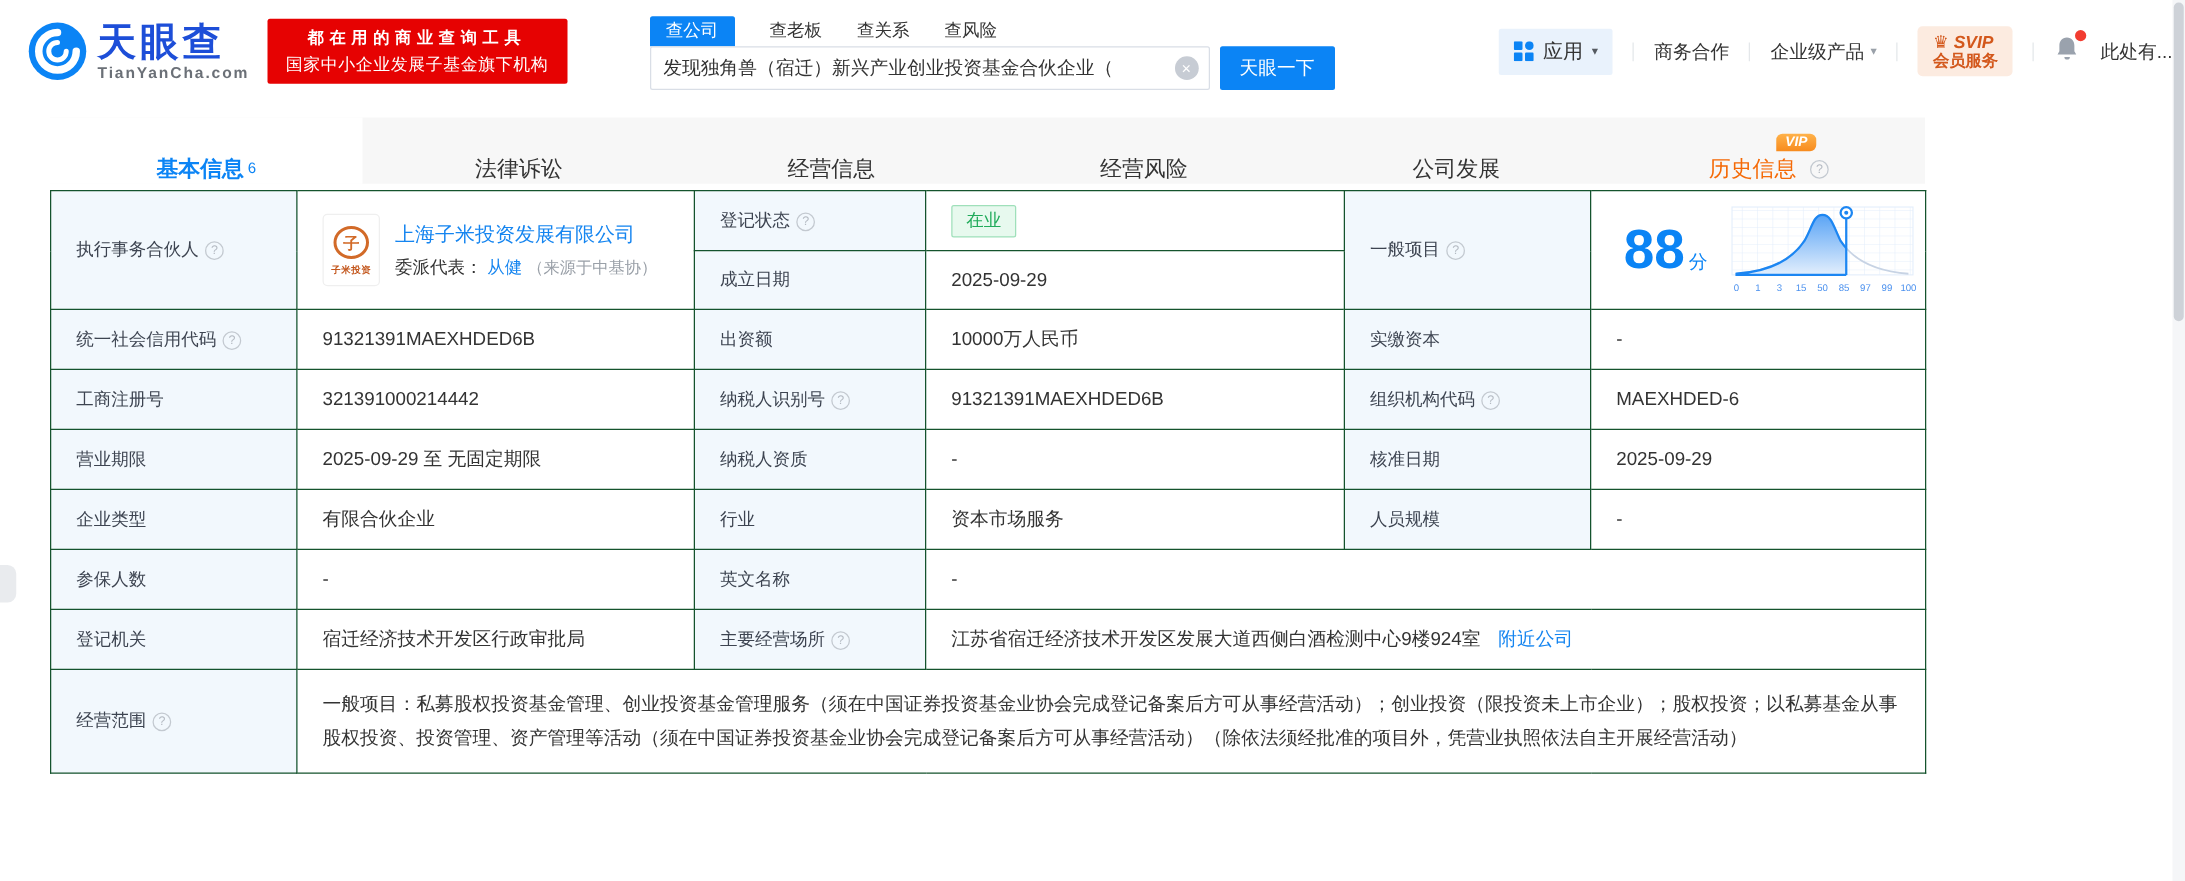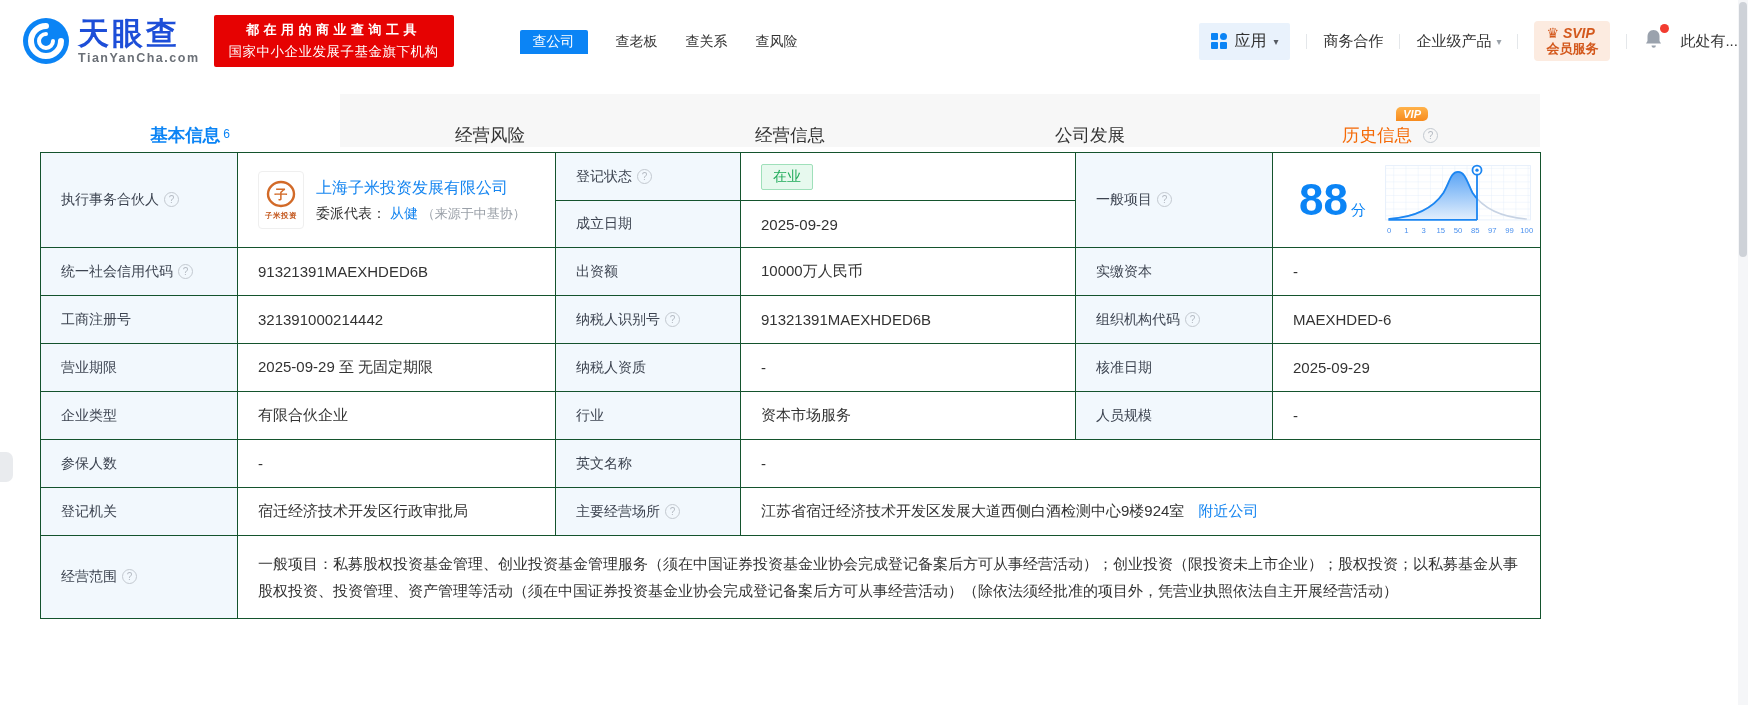--- a/index.html
+++ b/index.html
@@ -107,20 +107,27 @@
     <div class="l2">国家中小企业发展子基金旗下机构</div>
   </div>
 
   <div class="search-wrap">
     <div class="stabs">
       <span class="stab active">查公司</span>
       <span class="stab">查老板</span>
       <span class="stab">查关系</span>
       <span class="stab">查风险</span>
     </div>
+    <div class="sbox">
+      <div class="sinput-wrap">
+        <input class="sinput" value="发现独角兽（宿迁）新兴产业创业投资基金合伙企业（" style="">
+        <span class="clear-ic">×</span>
+      </div>
+      <button class="sbtn">天眼一下</button>
+    </div>
   </div>
 
   <nav class="hnav">
     <div class="apps-chip">
       <svg width="16" height="16" viewBox="0 0 16 16">
         <rect x="0" y="0" width="7" height="7" rx="1" fill="#0b84f5"></rect>
         <rect x="0" y="9" width="7" height="7" rx="1" fill="#0b84f5"></rect>
         <rect x="9" y="9" width="7" height="7" rx="1" fill="#0b84f5"></rect>
         <circle cx="12.5" cy="3.5" r="3.5" fill="#0b84f5"></circle>
       </svg>
@@ -154,24 +161,27 @@
     </div>
   </nav>
 </header>
 
 <nav class="tabbar">
   <div class="tab active">
     <span>基本信息</span>
     <span class="cnt">6</span>
   </div>
   <div class="tab">
-    <span>经营风险</span>
+    <span>法律诉讼</span>
   </div>
   <div class="tab">
     <span>经营信息</span>
+  </div>
+  <div class="tab">
+    <span>经营风险</span>
   </div>
   <div class="tab">
     <span>公司发展</span>
   </div>
   <div class="tab vip">
     <span class="lblwrap">
       <span class="vip-badge">VIP</span>
       <span>历史信息</span>
       <span class="qmark">?</span>
     </span>

